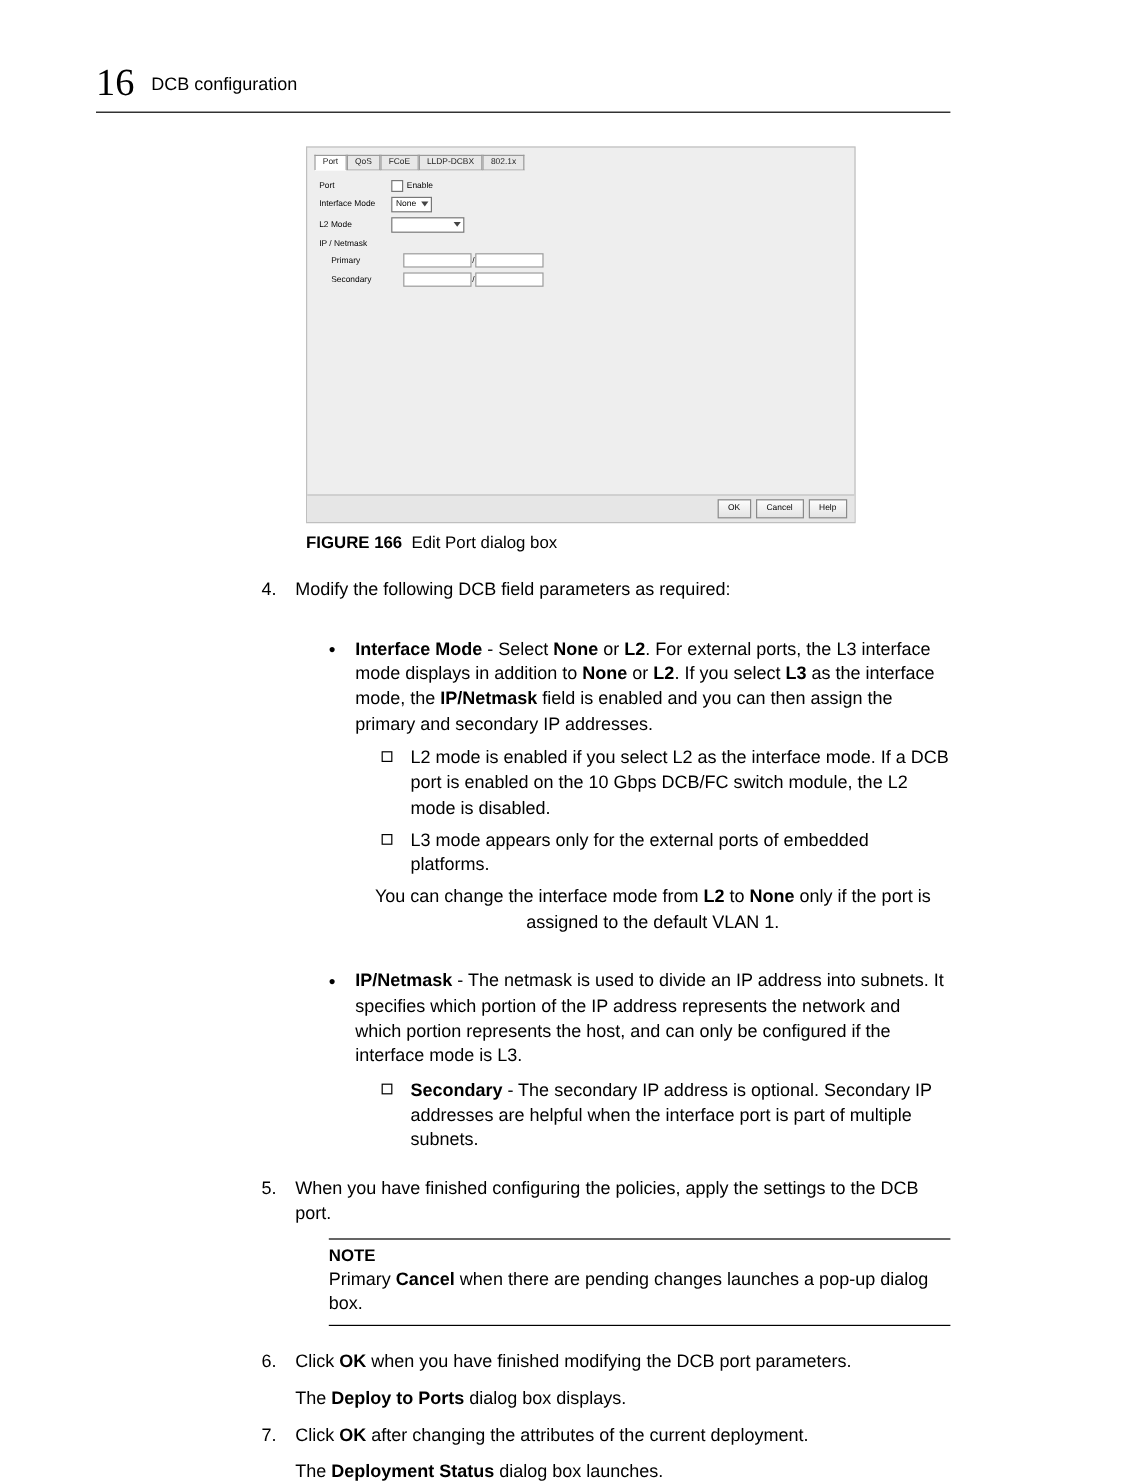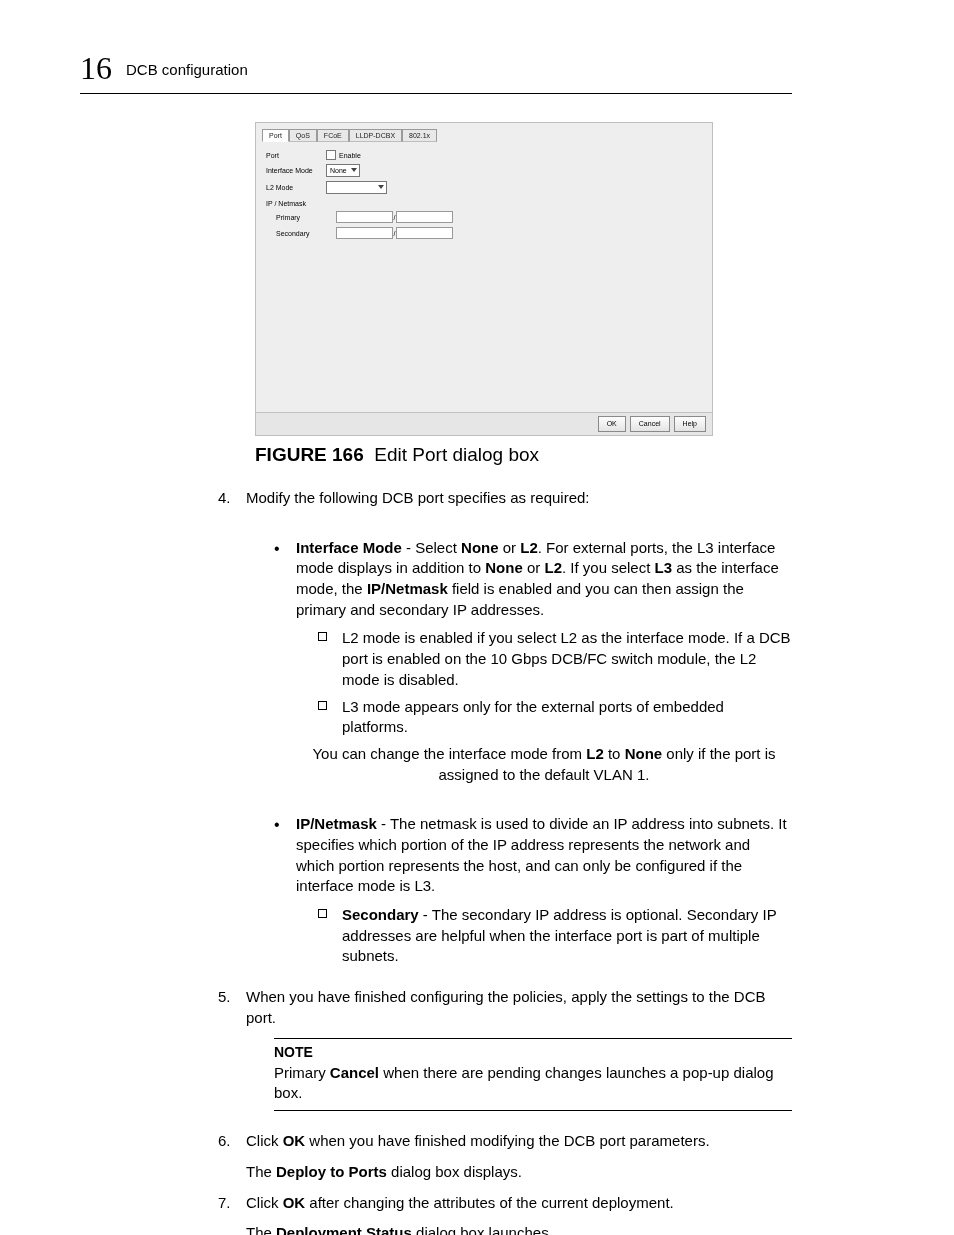--- a/index.html
+++ b/index.html
@@ -138,21 +138,21 @@
     border: 1px solid #8a8a8a;
     background: linear-gradient(#fdfdfd, #e4e4e4);
     padding: 1px 8px;
     height: 12px;
     line-height: 12px;
   }
 
   .figure-caption {
     margin-left: 175px;
     margin-top: 8px;
-    font-size: 19px;
+    font-size: 14px;
   }
   .figure-caption b {
     font-weight: bold;
   }
 
   
   .content {
     margin-left: 138px;
     margin-right: 0;
     font-size: 15px;
@@ -297,21 +297,21 @@
   <div class="figure-caption">
     <b>FIGURE 166</b>&nbsp;&nbsp;<span>Edit Port dialog box</span>
   </div>
 
   <div class="content">
     <ol class="steps">
 
       <li>
         <div class="num">4.</div>
         <div class="body">
-          <span>Modify the following DCB port specifies as required:</span>
+          <span>Modify the following DCB field parameters as required:</span>
           <ul class="bullets">
             <li>
               <span class="bolded">Interface Mode</span><span> - Select </span><span class="bolded">None</span><span> or </span><span class="bolded">L2</span><span>. For external ports, the L3 interface mode displays in addition to </span><span class="bolded">None</span><span> or </span><span class="bolded">L2</span><span>. If you select </span><span class="bolded">L3</span><span> as the interface mode, the </span><span class="bolded">IP/Netmask</span><span> field is enabled and you can then assign the primary and secondary IP addresses.</span>
               <ul class="squares">
                 <li>L2 mode is enabled if you select L2 as the interface mode. If a DCB port is enabled on the 10 Gbps DCB/FC switch module, the L2 mode is disabled.</li>
                 <li>L3 mode appears only for the external ports of embedded platforms.</li>
               </ul>
               <div class="after-squares">
                 <span>You can change the interface mode from </span><span class="bolded">L2</span><span> to </span><span class="bolded">None</span><span> only if the port is assigned to the default VLAN 1.</span>
               </div>

